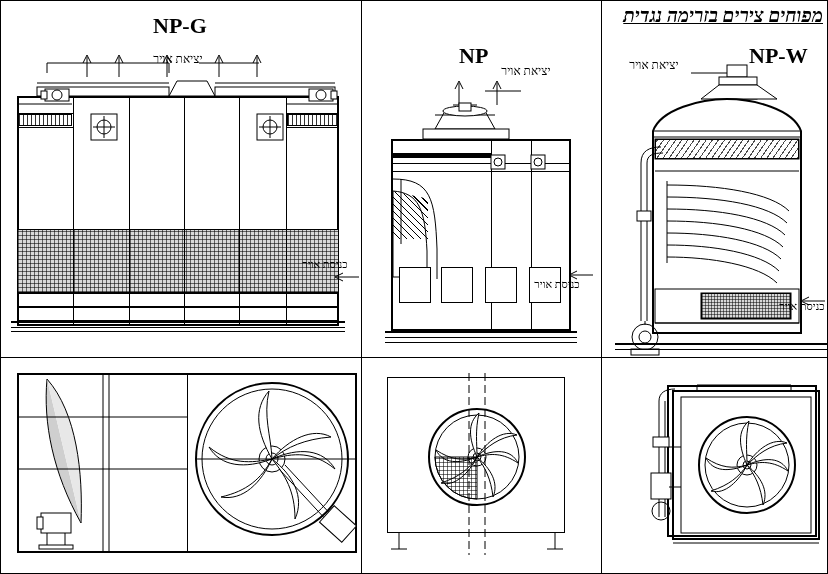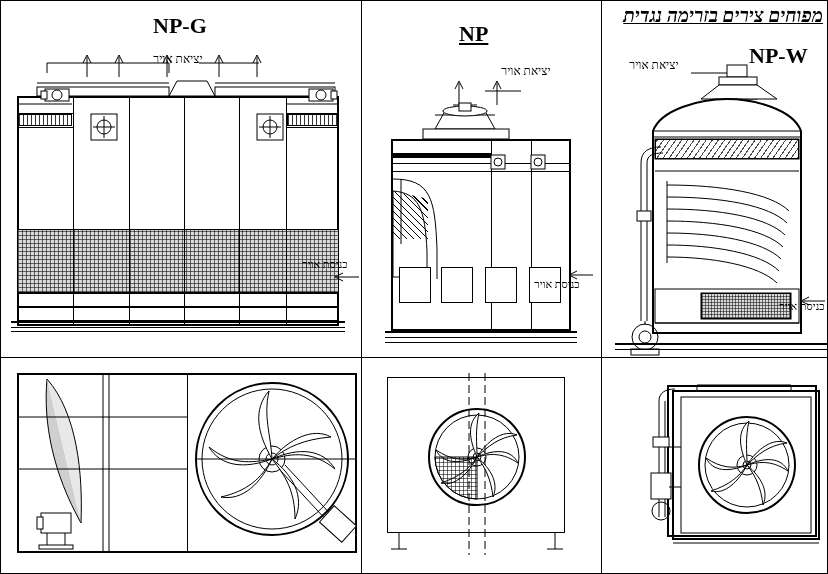--- a/index.html
+++ b/index.html
@@ -225,21 +225,21 @@
       <path d="M255,86 C272,66 296,54 314,64 C288,66 270,74 255,86 Z" fill="#fff"></path>
 
       <line x1="180" y1="86" x2="340" y2="86"></line>
 
       <line x1="262" y1="96" x2="312" y2="150"></line>
       <line x1="268" y1="92" x2="318" y2="146"></line>
       <rect x="306" y="140" width="30" height="22" fill="#fff" transform="rotate(42 321 151)"></rect>
     </g>
   </svg>
 
-  <div class="lbl model-title" style="left:458px; top:20px;text-decoration:underline;">NP</div>
+  <div class="lbl model-title" style="left:458px; top:42px;">NP</div>
 
   <div class="lbl heb" style="left:490px; top:64px; width:70px;">יציאת אויר</div>
 
   <svg width="160" height="40" style="left:400px; top:70px;">
     <g stroke="#000" fill="none" stroke-width="1">
       <line x1="58" y1="34" x2="58" y2="12"></line>
         <path d="M54,18 L58,10 L62,18"></path>
       <line x1="96" y1="34" x2="96" y2="12"></line>
         <path d="M92,18 L96,10 L100,18"></path>
       <line x1="84" y1="20" x2="120" y2="20"></line>

